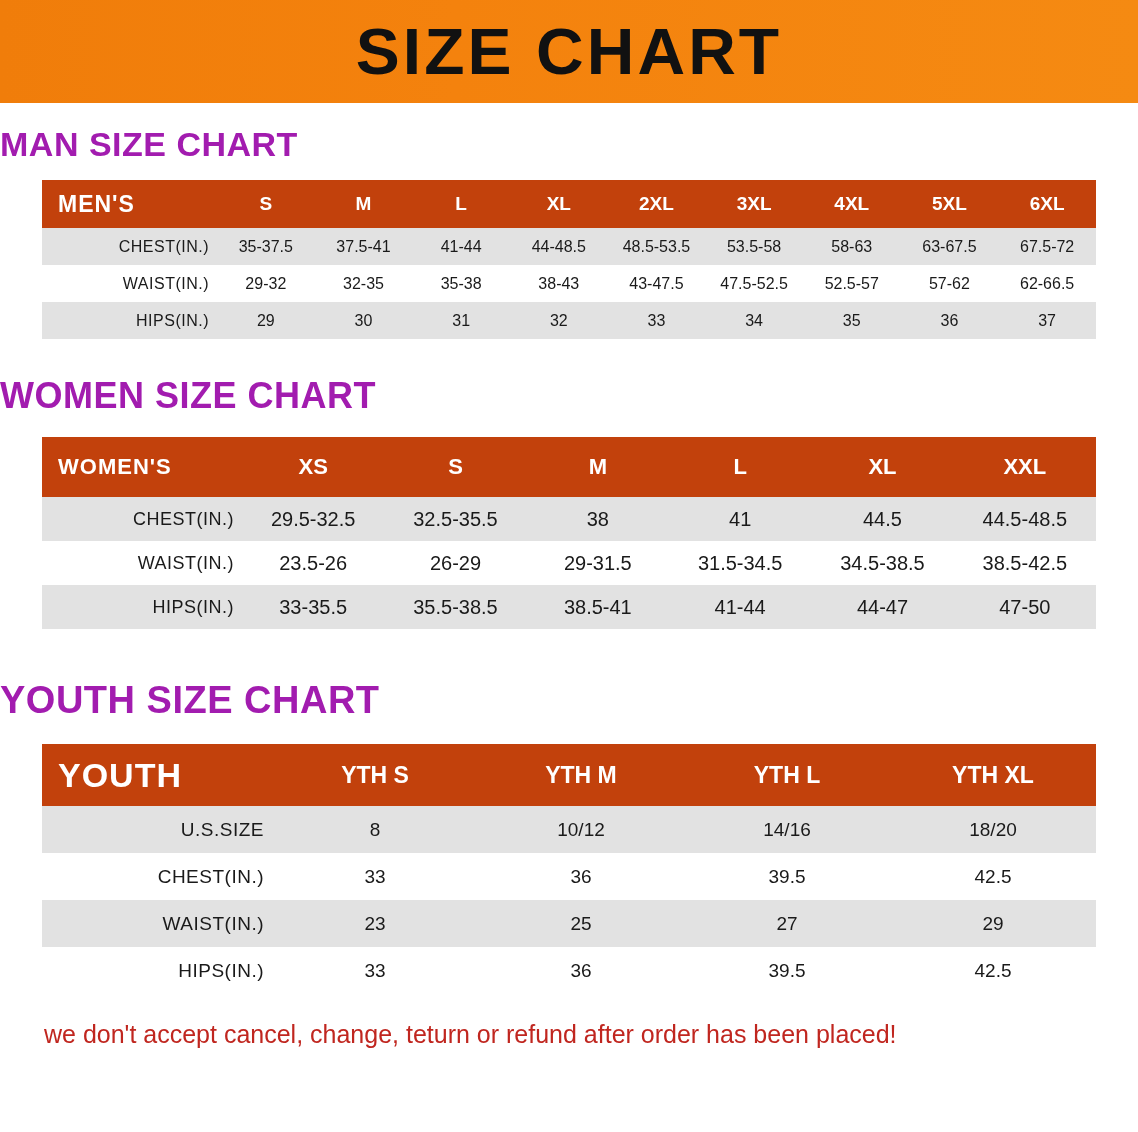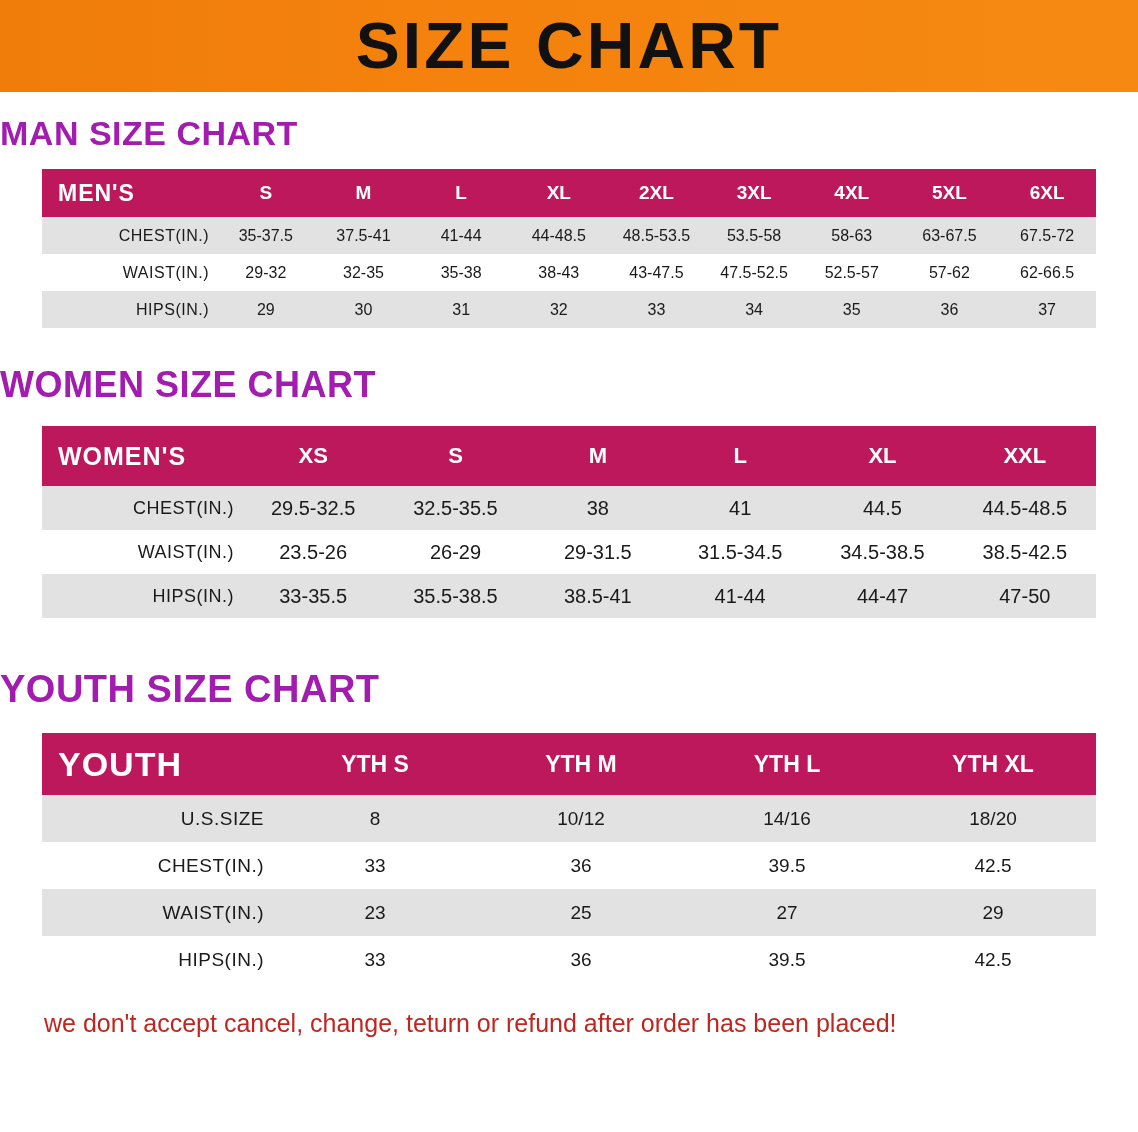--- a/index.html
+++ b/index.html
@@ -16,21 +16,21 @@
   }
   .page {
     width: 1138px;
     height: 1132px;
     position: relative;
     display: flex;
     flex-direction: column;
   }
   
   .banner {
-    height: 92px;
+    height: 103px;
     background: linear-gradient(90deg, #f07d0a 0%, #f4820d 40%, #f58a12 100%);
     display: flex;
     align-items: center;
     justify-content: center;
   }
   .banner-title {
     font-family: "Liberation Sans", sans-serif;
     font-weight: bold;
     font-size: 64px;
     letter-spacing: 3px;
@@ -52,21 +52,21 @@
   
   .table-wrap {
     margin: 0 42px;
   }
   table {
     width: 100%;
     border-collapse: collapse;
     table-layout: fixed;
   }
   thead th {
-    background: #be185d;
+    background: #c2410c;
     color: #ffffff;
     font-weight: bold;
     text-align: center;
     vertical-align: middle;
   }
   thead th.first {
     text-align: left;
     padding-left: 16px;
   }
   tbody td {
@@ -84,21 +84,21 @@
 
   
   #men-table thead th { height: 46px; font-size: 19px; }
   #men-table thead th.first { font-size: 23px; letter-spacing: 1px; }
   #men-table tbody td { height: 35px; font-size: 16px; }
   #men-table tbody td.first { font-size: 16px; letter-spacing: 0.5px; }
   #men-table col.c0 { width: 175px; }
 
   
   #women-table thead th { height: 58px; font-size: 22px; }
-  #women-table thead th.first { font-size: 25px; letter-spacing: 1px; }
+  #women-table thead th.first { font-size: 22px; letter-spacing: 1px; }
   #women-table tbody td { height: 42px; font-size: 20px; }
   #women-table tbody td.first { font-size: 18px; letter-spacing: 0.5px; }
   #women-table col.c0 { width: 200px; }
 
   
   #youth-table thead th { height: 60px; font-size: 23px; }
   #youth-table thead th.first { font-size: 34px; letter-spacing: 1px; }
   #youth-table tbody td { height: 45px; font-size: 19px; }
   #youth-table tbody td.first { font-size: 19px; letter-spacing: 0.5px; }
   #youth-table col.c0 { width: 230px; }

